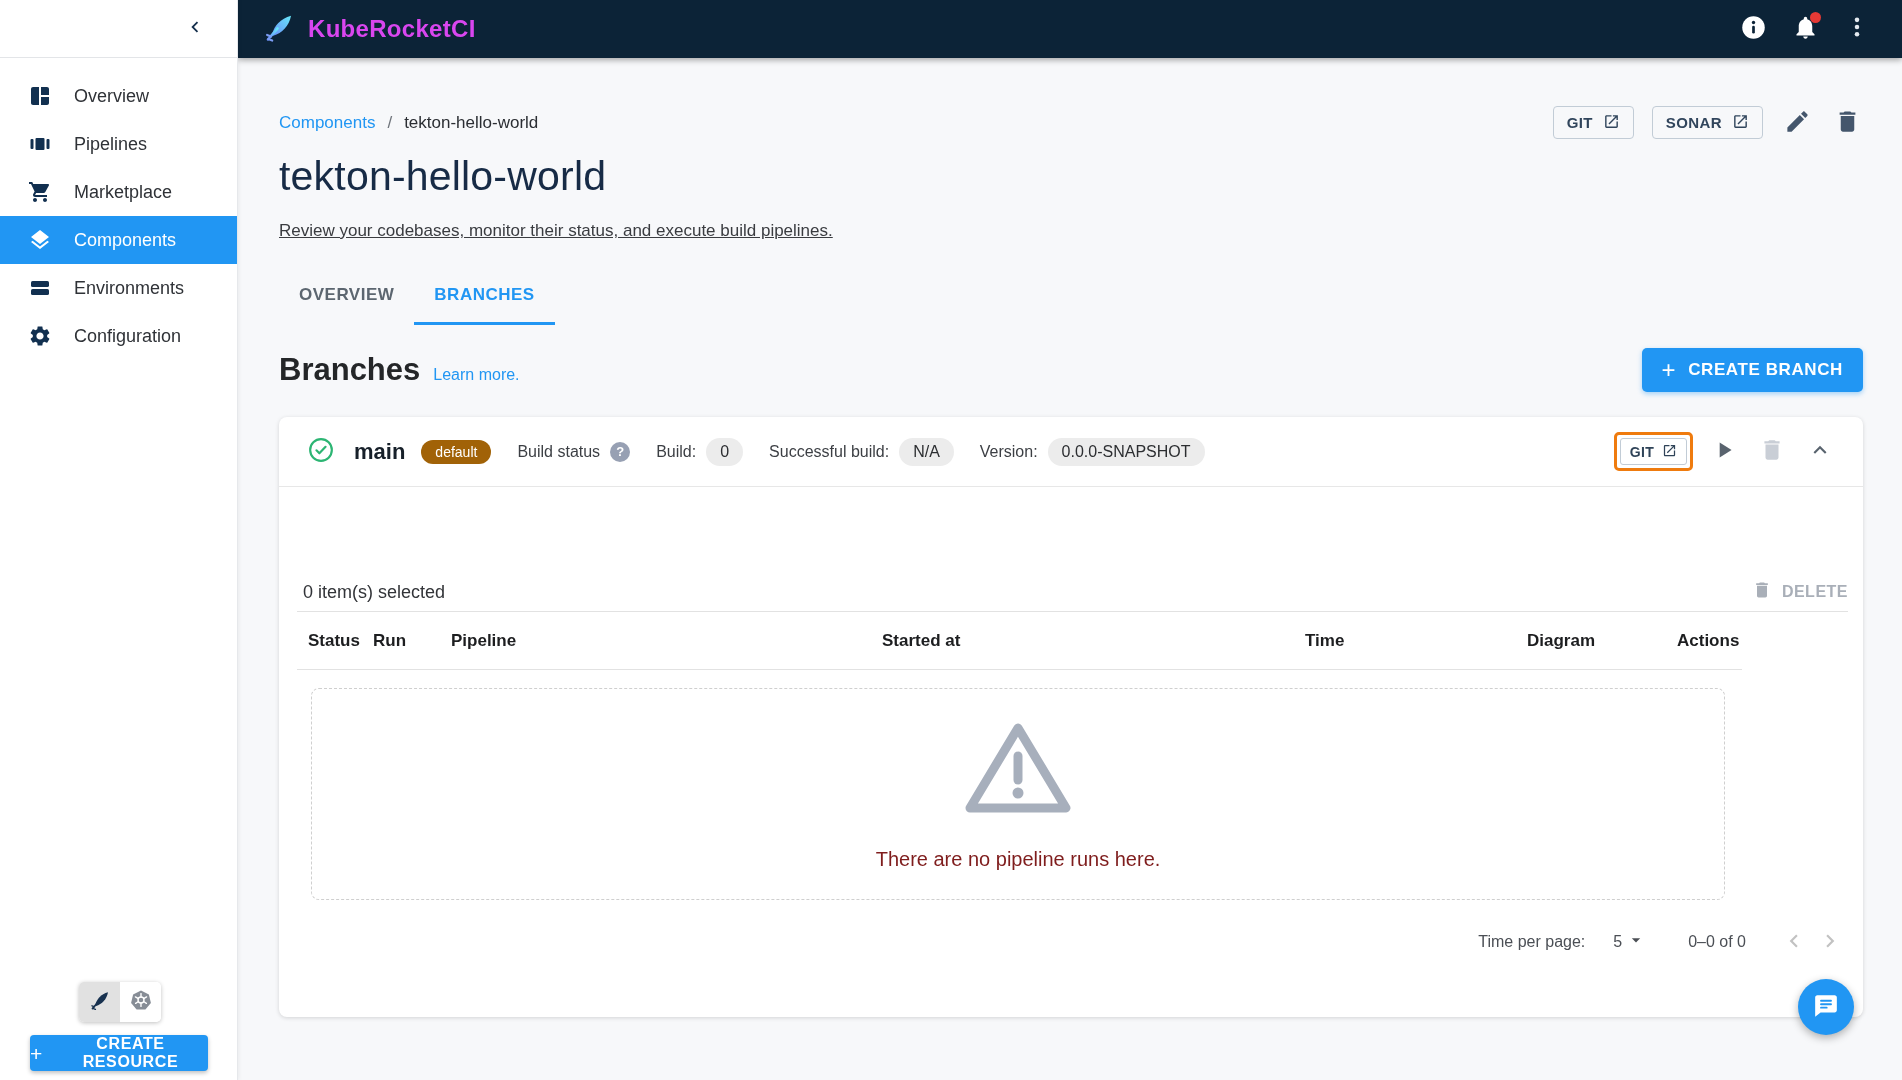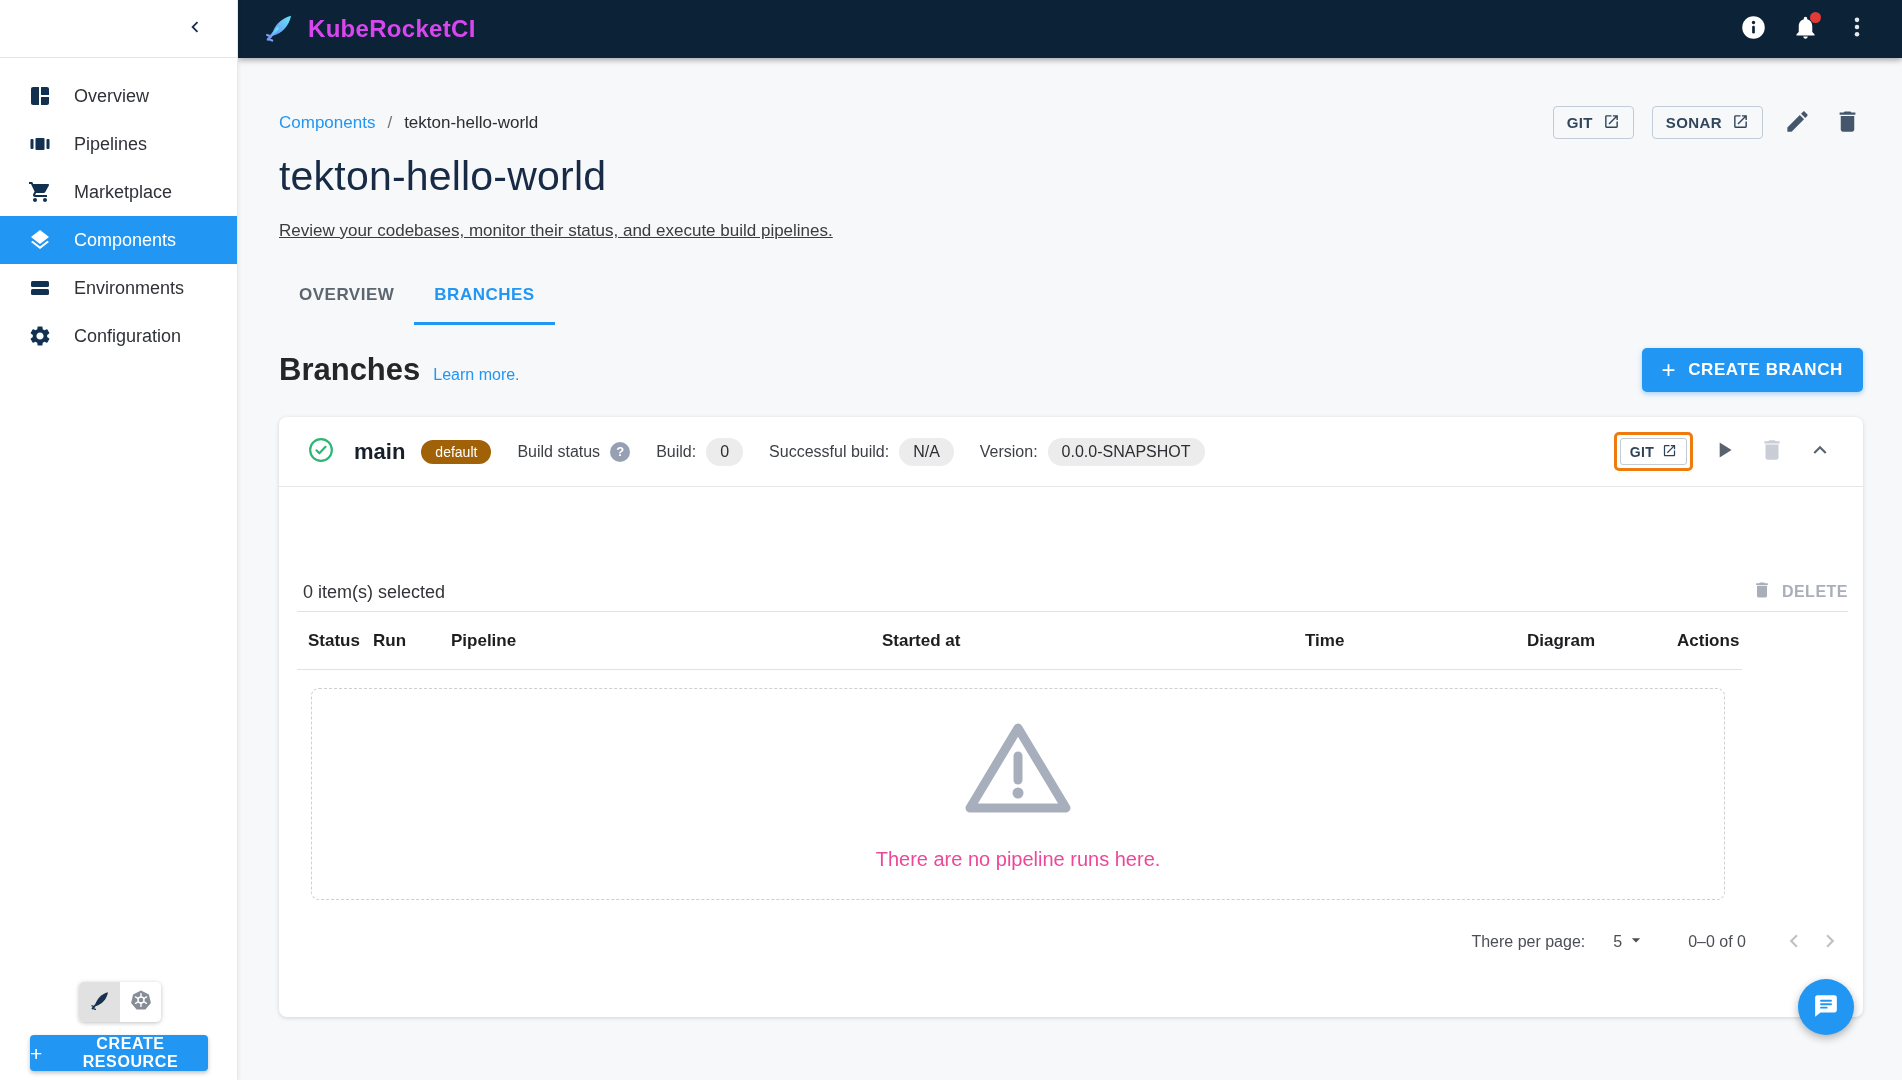--- a/index.html
+++ b/index.html
@@ -99,21 +99,21 @@
   .selected-text { font-size:18px; color:#323438; padding-left:6px; }
   .delete-btn { display:flex; align-items:center; gap:10px; color:#A9AFB8; font-size:16px; font-weight:600;
                 letter-spacing:.5px; background:none; border:none; font-family:inherit; cursor:pointer; }
   .toolbar-divider { border-top:1px solid #e2e2e2; }
   .runs-header { width:1445px; height:58px; display:grid;
                  grid-template-columns:65px 78px 431px 423px 222px 150px 76px;
                  align-items:center; border-bottom:1px solid #e2e2e2; }
   .runs-header span { padding-left:11px; font-size:17px; font-weight:700; color:#1d1e20; }
   .empty-box { margin:18px 0 0 14px; width:1414px; height:212px; border:1px dashed #cfcfcf; border-radius:8px;
                display:flex; flex-direction:column; align-items:center; justify-content:center; gap:26px; }
-  .empty-text { font-size:20px; color:#ec4899; }
+  .empty-text { font-size:20px; color:#7f1d1d; }
   .pagination { height:84px; display:flex; align-items:center; justify-content:flex-end; gap:0; font-size:16px; color:#4b4f55; }
   .rpp-label { margin-right:28px; }
   .rpp-select { display:flex; align-items:center; gap:4px; cursor:pointer; margin-right:42px; }
   .range-text { margin-right:30px; }
   .page-chevron { width:36px; height:36px; display:flex; align-items:center; justify-content:center; color:#c2c2c2; cursor:pointer; background:none; border:none; }
 
   
   .fab { position:absolute; left:1798px; top:979px; width:56px; height:56px; border-radius:50%; background:#2196F3;
          border:none; display:flex; align-items:center; justify-content:center; cursor:pointer;
          box-shadow:0 3px 8px rgba(0,0,0,.3); z-index:50; }
@@ -419,21 +419,21 @@
             <svg width="112" height="100" viewBox="0 0 112 100" fill="none">
               <path d="M56 10 L104 90 L8 90 Z" stroke="#A7AFBC" stroke-width="9" stroke-linejoin="round"></path>
               <line x1="56" y1="38" x2="56" y2="62" stroke="#A7AFBC" stroke-width="9" stroke-linecap="round"></line>
               <circle cx="56" cy="75" r="5.5" fill="#A7AFBC"></circle>
             </svg>
           </span>
           <span class="empty-text">There are no pipeline runs here.</span>
         </div>
 
         <div class="pagination">
-          <span class="rpp-label">There per page:</span>
+          <span class="rpp-label">Time per page:</span>
           <span class="rpp-select">
             <span>5</span>
             <span>
               <svg width="20" height="20" viewBox="0 0 24 24" fill="#4b4f55">
                   <path d="M7 10l5 5 5-5z"></path>
                 </svg>
             </span>
           </span>
           <span class="range-text">0–0 of 0</span>
           <button class="page-chevron">

